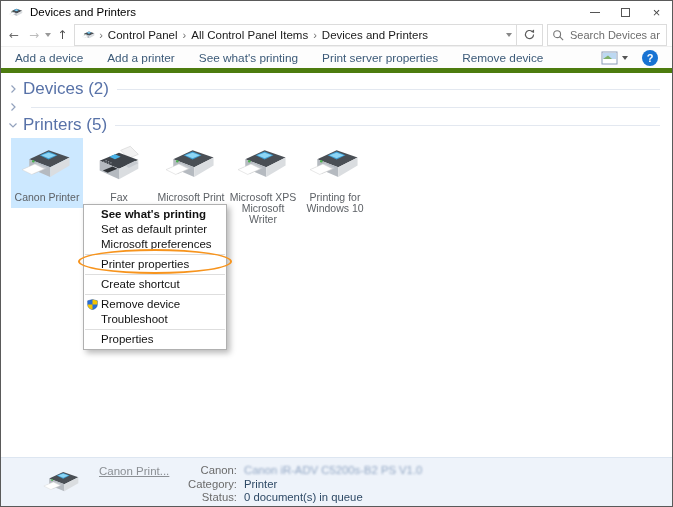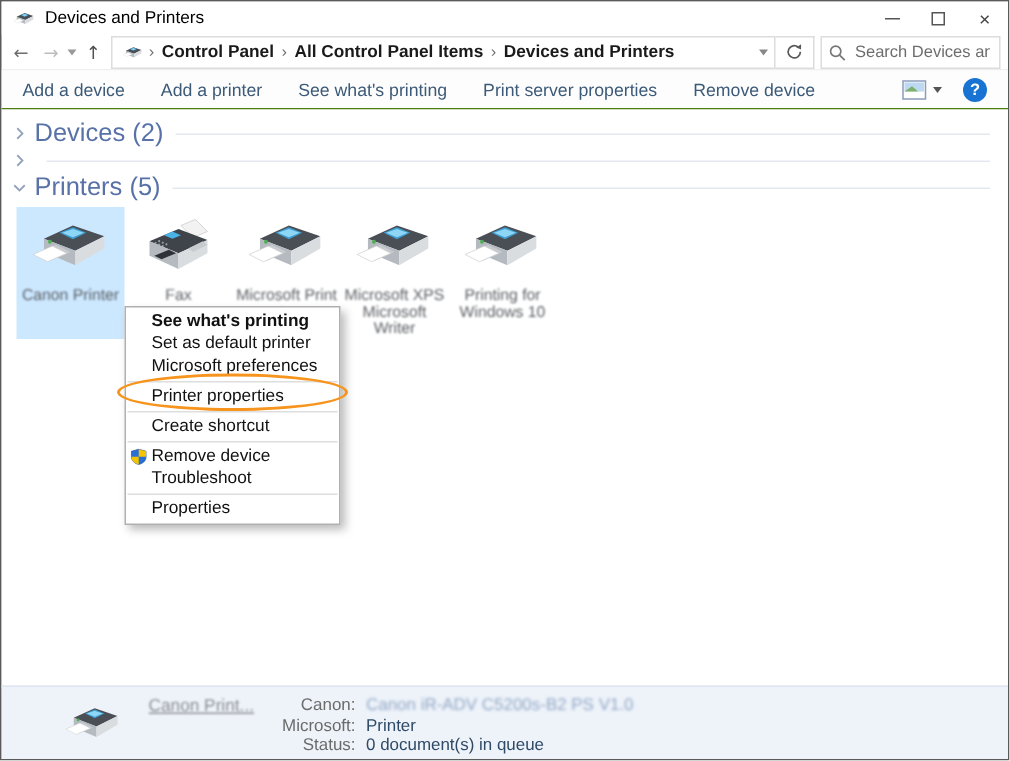--- a/index.html
+++ b/index.html
@@ -17,41 +17,41 @@
   .cap-btn .maxbox{width:9px;height:9px;border:1px solid #555;}
   .cap-btn .minline{width:10px;height:1px;background:#555;display:block;}
   
   .addressbar{height:24px;display:flex;align-items:center;padding:0 5px 0 4px;border-bottom:1px solid #efefef;}
   .navbtns{display:flex;align-items:center;gap:2px;margin-right:3px;font-family:"DejaVu Sans",sans-serif;}
   .navbtn{padding:0 4px;font-size:12px;}
   .nb-back{color:#6d6d6d}.nb-fwd{color:#bdbdbd}.nb-up{color:#4f4f4f}
   .caret-down{width:0;height:0;border-left:3.5px solid transparent;border-right:3.5px solid transparent;border-top:4px solid #666;display:inline-block;}
   .crumbbox{flex:1;display:flex;align-items:center;height:22px;border:1px solid #dcdcdc;background:#fff;padding:0 4px 0 6px;}
   .crumbbox .app-ic{width:15px;height:12px;}
-  .crumb-seg{padding:0 2px;color:#1a1a1a;white-space:nowrap;font-size:11.5px;font-weight:bold;}
+  .crumb-seg{padding:0 2px;color:#1a1a1a;white-space:nowrap;font-size:11.5px;}
   .crumb-sep{color:#6f6f6f;padding:0 3px;font-size:11px;}
   .crumb-spacer{flex:1;}
   .refreshbox{width:26px;height:22px;border:1px solid #dcdcdc;border-left:none;display:flex;align-items:center;justify-content:center;}
   .searchbox{width:120px;height:22px;border:1px solid #dcdcdc;margin-left:4px;display:flex;align-items:center;padding:0 4px;}
   .searchbox input{border:none;outline:none;width:100%;font-family:inherit;font-size:11px;color:#333;background:transparent;}
   .searchbox input::placeholder{color:#6d6d6d;}
   
-  .toolbar{height:26px;display:flex;align-items:center;padding:0 10px 0 14px;border-bottom:1px solid #4d7c0f;background:#fdfdfd;}
+  .toolbar{height:26px;display:flex;align-items:center;padding:0 10px 0 14px;border-bottom:5px solid #4d7c0f;background:#fdfdfd;}
   .tool-item{color:#3c5a78;margin-right:24px;font-size:11.8px;white-space:nowrap;}
   .tool-spacer{flex:1;}
   .viewbtn{display:flex;align-items:center;margin-right:14px;}
   .helpbtn{width:16px;height:16px;border-radius:50%;background:#1873d3;color:#fff;display:flex;align-items:center;justify-content:center;font-size:11px;font-weight:bold;margin-right:4px;}
   
   .content{position:relative;height:386px;background:#fff;padding-top:7px;}
   .group-row{height:18px;display:flex;align-items:center;padding-left:7px;}
   .group-chev{width:10px;height:10px;margin-right:5px;flex:0 0 auto;}
   .group-label{color:#5872a8;font-size:17px;white-space:nowrap;}
   .group-line{flex:1;height:1px;background:#e3e8f0;margin:0 12px 0 8px;}
   .tiles{display:flex;margin-left:10px;margin-top:4px;}
-  .tile{width:72px;height:88px;text-align:center;padding-top:3px;}
+  .tile{width:72px;height:70px;text-align:center;padding-top:3px;}
   .tile.selected{background:#cce8ff;}
   .tile-icon{width:58px;height:46px;display:block;margin:0 auto;}
   .tile-label{margin-top:5px;font-size:10.5px;line-height:11px;color:#5d6166;filter:blur(0.7px);}
   
   .ctxmenu{position:absolute;left:82px;top:203px;width:144px;background:#fff;border:1px solid #b0b0b0;
     box-shadow:3px 3px 6px rgba(0,0,0,0.28);padding:2px 0;z-index:5;font-size:11.5px;color:#111;}
   .menu-item{position:relative;height:15px;line-height:15px;padding-left:17px;white-space:nowrap;}
   .menu-item.bold{font-weight:bold;}
   .menu-sep{height:1px;background:#dedede;margin:2px 1px;}
   .mi-icon{position:absolute;left:3px;top:2px;width:11px;height:11px;}
@@ -277,20 +277,20 @@
   <div class="annot"></div>
 
   <div class="details">
     <svg class="dp-icon" viewBox="0 0 72 48">
         <use href="#printer-shape"></use>
       </svg>
     <div class="dp-name">Canon Print...</div>
     <div class="dp-grid">
       <div class="dp-label">Canon:</div>
       <div class="dp-value blurred">Canon iR-ADV C5200s-B2 PS V1.0</div>
-      <div class="dp-label">Microsoft:</div>
+      <div class="dp-label">Category:</div>
       <div class="dp-value">Printer</div>
       <div class="dp-label">Status:</div>
       <div class="dp-value">0 document(s) in queue</div>
     </div>
   </div>
 
 </div>
 
 </body></html>

